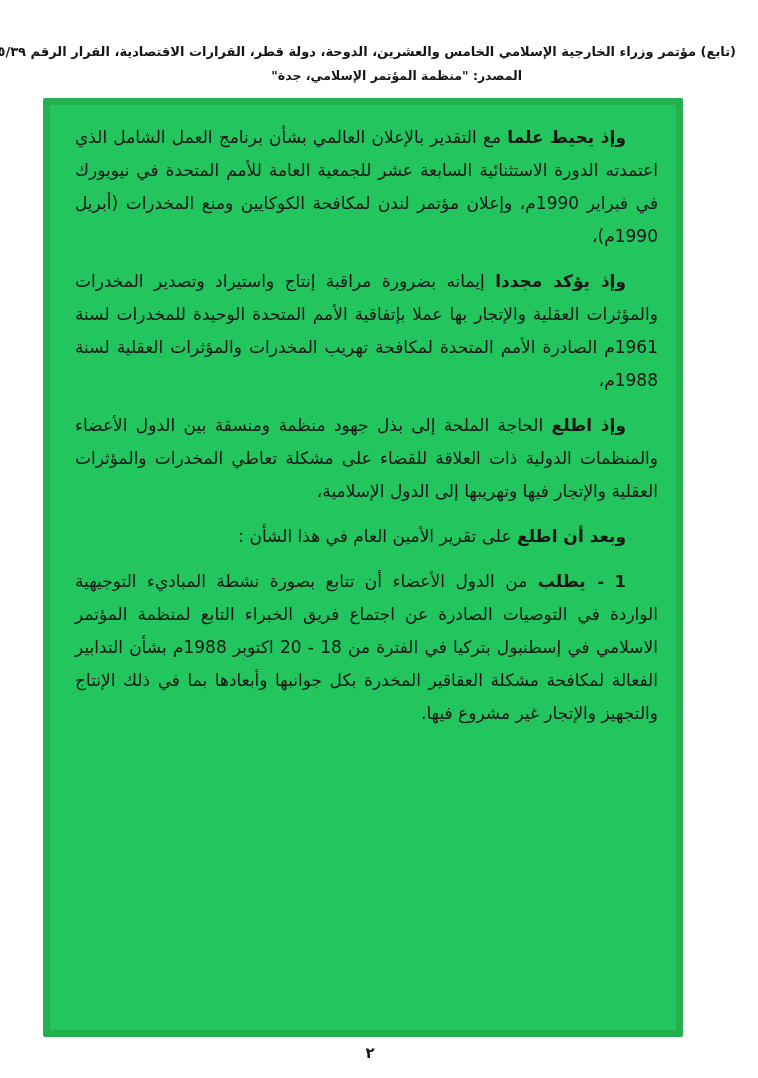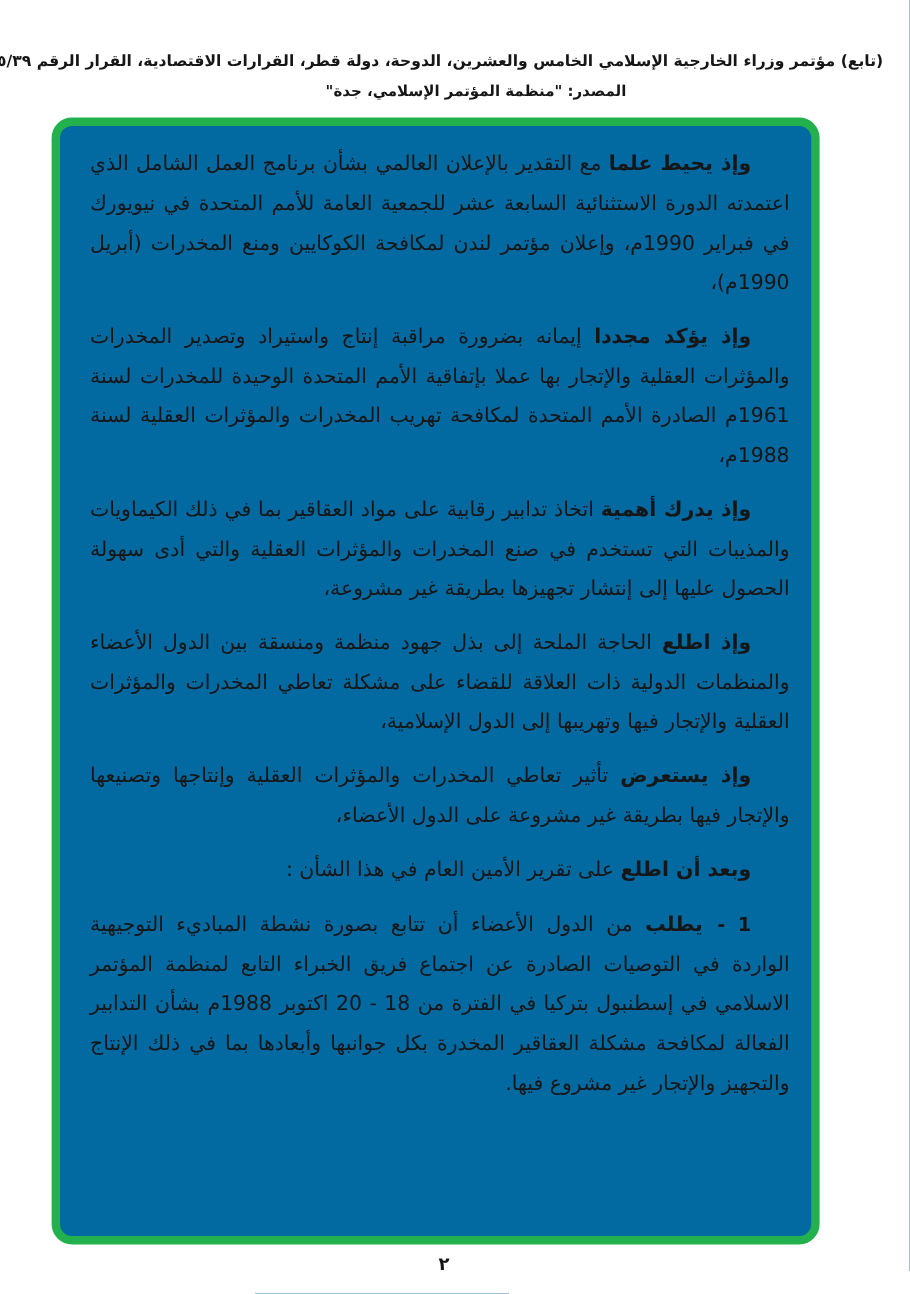--- a/index.html
+++ b/index.html
@@ -14,22 +14,22 @@
     padding:0 22px 0 20px;text-align:right;
     font-size:13px;font-weight:bold;letter-spacing:0;line-height:20px;
     white-space:nowrap;
   }
   .header-source{
     margin-top:6px;padding-right:236px;text-align:right;
     font-size:12.5px;font-weight:bold;
   }
   .frame{
     position:absolute;left:43px;top:98px;width:640px;height:939px;
-    box-sizing:border-box;border:7px solid #23b14d;border-radius:17px;
-    background:#0369a1;
+    box-sizing:border-box;border:7px solid #23b14d;border-radius:2px;
+    background:#22c55e;
   }
   .content{
     position:absolute;inset:0;padding:16px 18px 10px 25px;
     direction:rtl;text-align:justify;
     font-size:17px;line-height:33px;
   }
   .content p{margin:0 0 12px 0;text-indent:32px;}
   .lead{font-weight:bold;}
   .item{
     margin-right:66px;text-indent:32px;
@@ -52,29 +52,25 @@
 
 <div class="frame" style="border-color: rgb(35, 177, 77);">
   <div class="content">
 
     <p><b class="lead">وإذ يحيط علما</b>
       <span>مع التقدير بالإعلان العالمي بشأن برنامج العمل الشامل الذي اعتمدته الدورة الاستثنائية السابعة عشر للجمعية العامة للأمم المتحدة في نيويورك في فبراير 1990م، وإعلان مؤتمر لندن لمكافحة الكوكايين ومنع المخدرات (أبريل 1990م)،</span></p>
 
     <p><b class="lead">وإذ يؤكد مجددا</b>
       <span>إيمانه بضرورة مراقبة إنتاج واستيراد وتصدير المخدرات والمؤثرات العقلية والإتجار بها عملا بإتفاقية الأمم المتحدة الوحيدة للمخدرات لسنة 1961م الصادرة الأمم المتحدة لمكافحة تهريب المخدرات والمؤثرات العقلية لسنة 1988م،</span></p>
 
-    <p><b class="lead">وإذ يدرك أهمية</b>
-      <span>اتخاذ تدابير رقابية على مواد العقاقير بما في ذلك الكيماويات والمذيبات التي تستخدم في صنع المخدرات والمؤثرات العقلية والتي أدى سهولة الحصول عليها إلى إنتشار تجهيزها بطريقة غير مشروعة،</span></p>
 
 
     <p><b class="lead">وإذ اطلع</b>
       <span>الحاجة الملحة إلى بذل جهود منظمة ومنسقة بين الدول الأعضاء والمنظمات الدولية ذات العلاقة للقضاء على مشكلة تعاطي المخدرات والمؤثرات العقلية والإتجار فيها وتهريبها إلى الدول الإسلامية،</span></p>
 
-    <p><b class="lead">وإذ يستعرض</b>
-      <span>تأثير تعاطي المخدرات والمؤثرات العقلية وإنتاجها وتصنيعها والإتجار فيها بطريقة غير مشروعة على الدول الأعضاء،</span></p>
 
 
     <p><b class="lead">وبعد أن اطلع</b>
       <span>على تقرير الأمين العام في هذا الشأن :</span></p>
 
     <p class="item"><span class="marker">1 -</span><b class="lead">يطلب</b>
       <span>من الدول الأعضاء أن تتابع بصورة نشطة المباديء التوجيهية الواردة في التوصيات الصادرة عن اجتماع فريق الخبراء التابع لمنظمة المؤتمر الاسلامي في إسطنبول بتركيا في الفترة من 18 - 20 اكتوبر 1988م بشأن التدابير الفعالة لمكافحة مشكلة العقاقير المخدرة بكل جوانبها وأبعادها بما في ذلك الإنتاج والتجهيز والإتجار غير مشروع فيها.</span></p>
 
   </div>
 </div>

